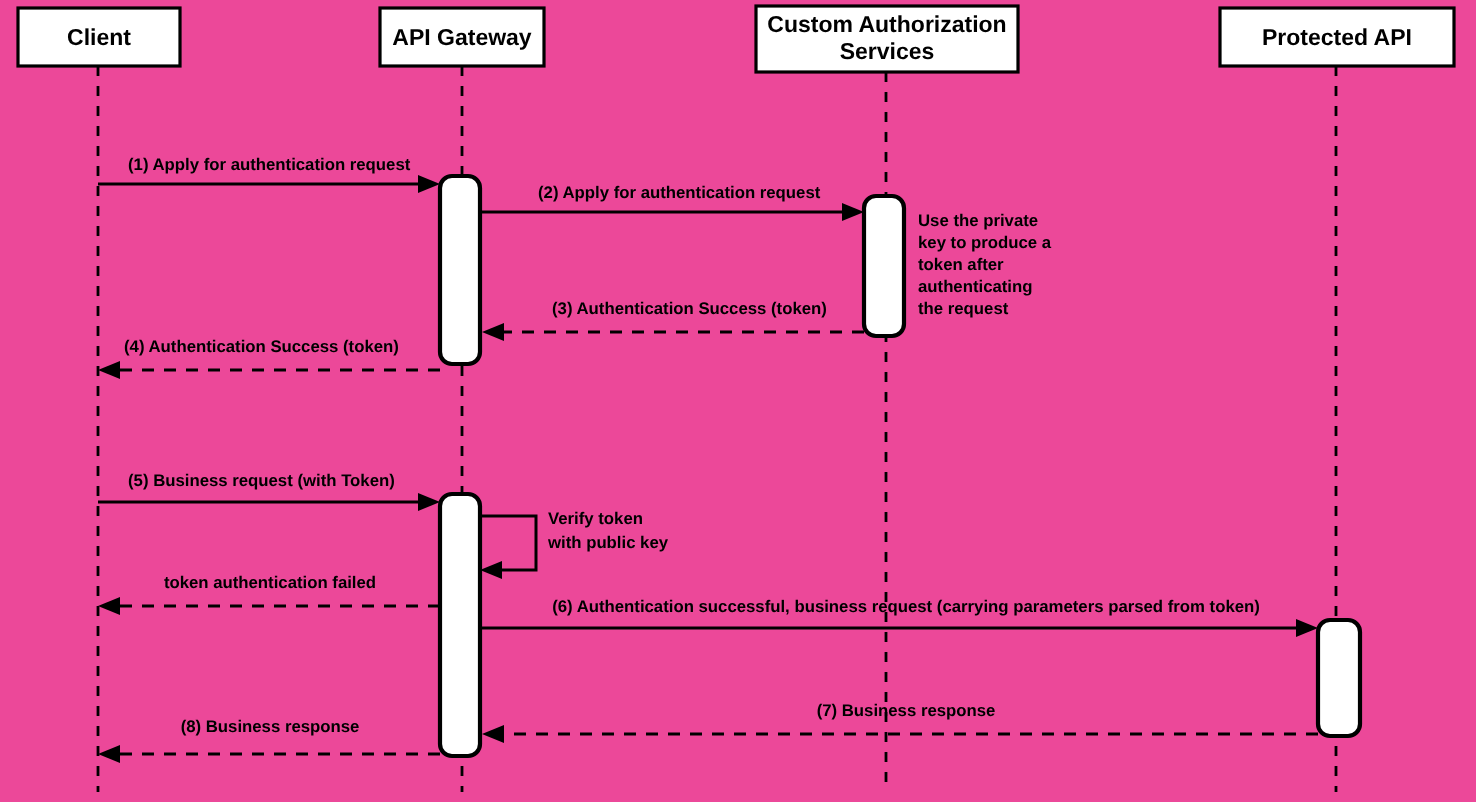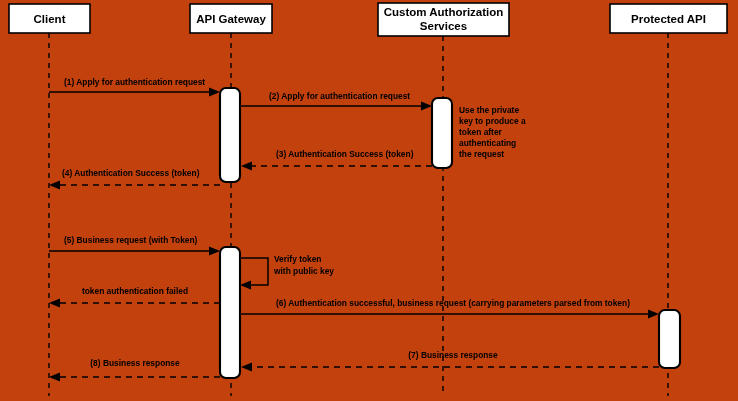--- a/index.html
+++ b/index.html
@@ -9,21 +9,21 @@
     background: #ffffff;
   }
   body {
     font-family: "Liberation Sans", sans-serif;
     color: #000000;
   }
   #diagram-root {
     position: relative;
     width: 738px;
     height: 401px;
-    background: #c2410c;
+    background: #ec4899;
     overflow: hidden;
   }
   svg#seq-svg {
     position: absolute;
     left: 0;
     top: 0;
     width: 738px;
     height: 401px;
     display: block;
   }

